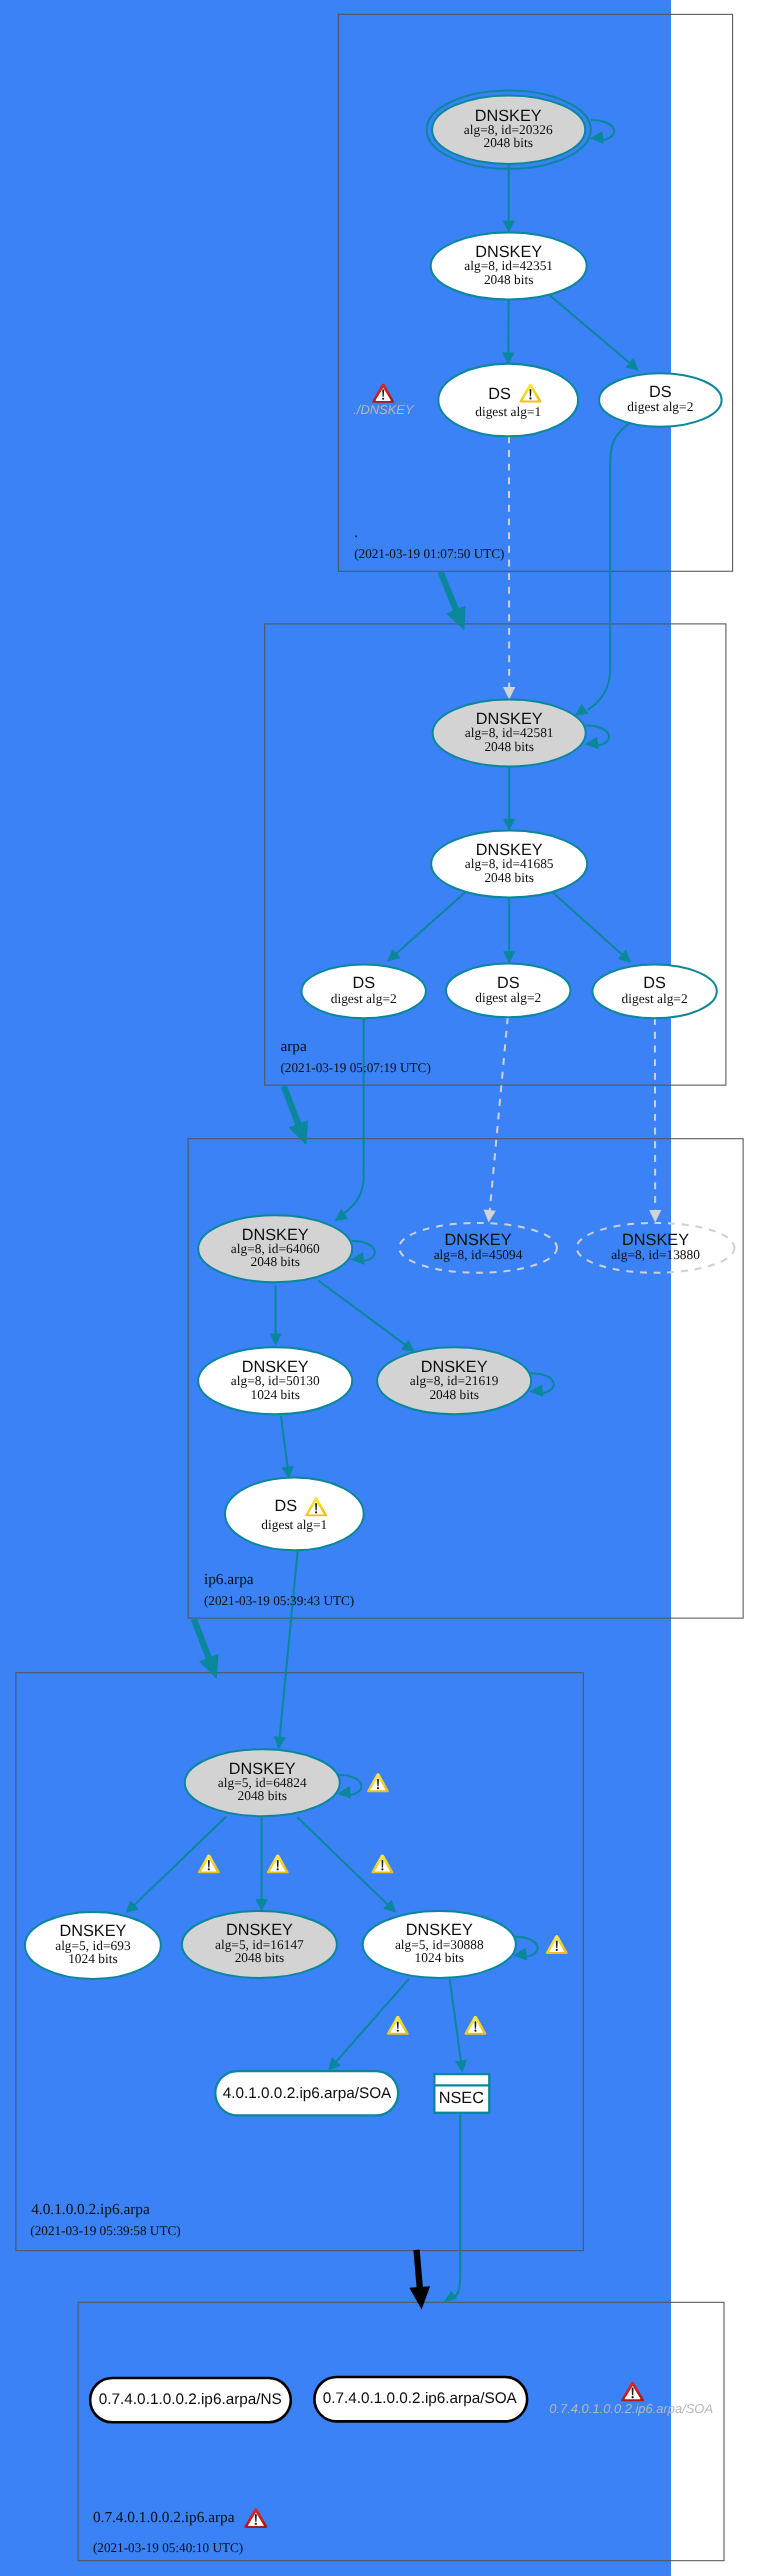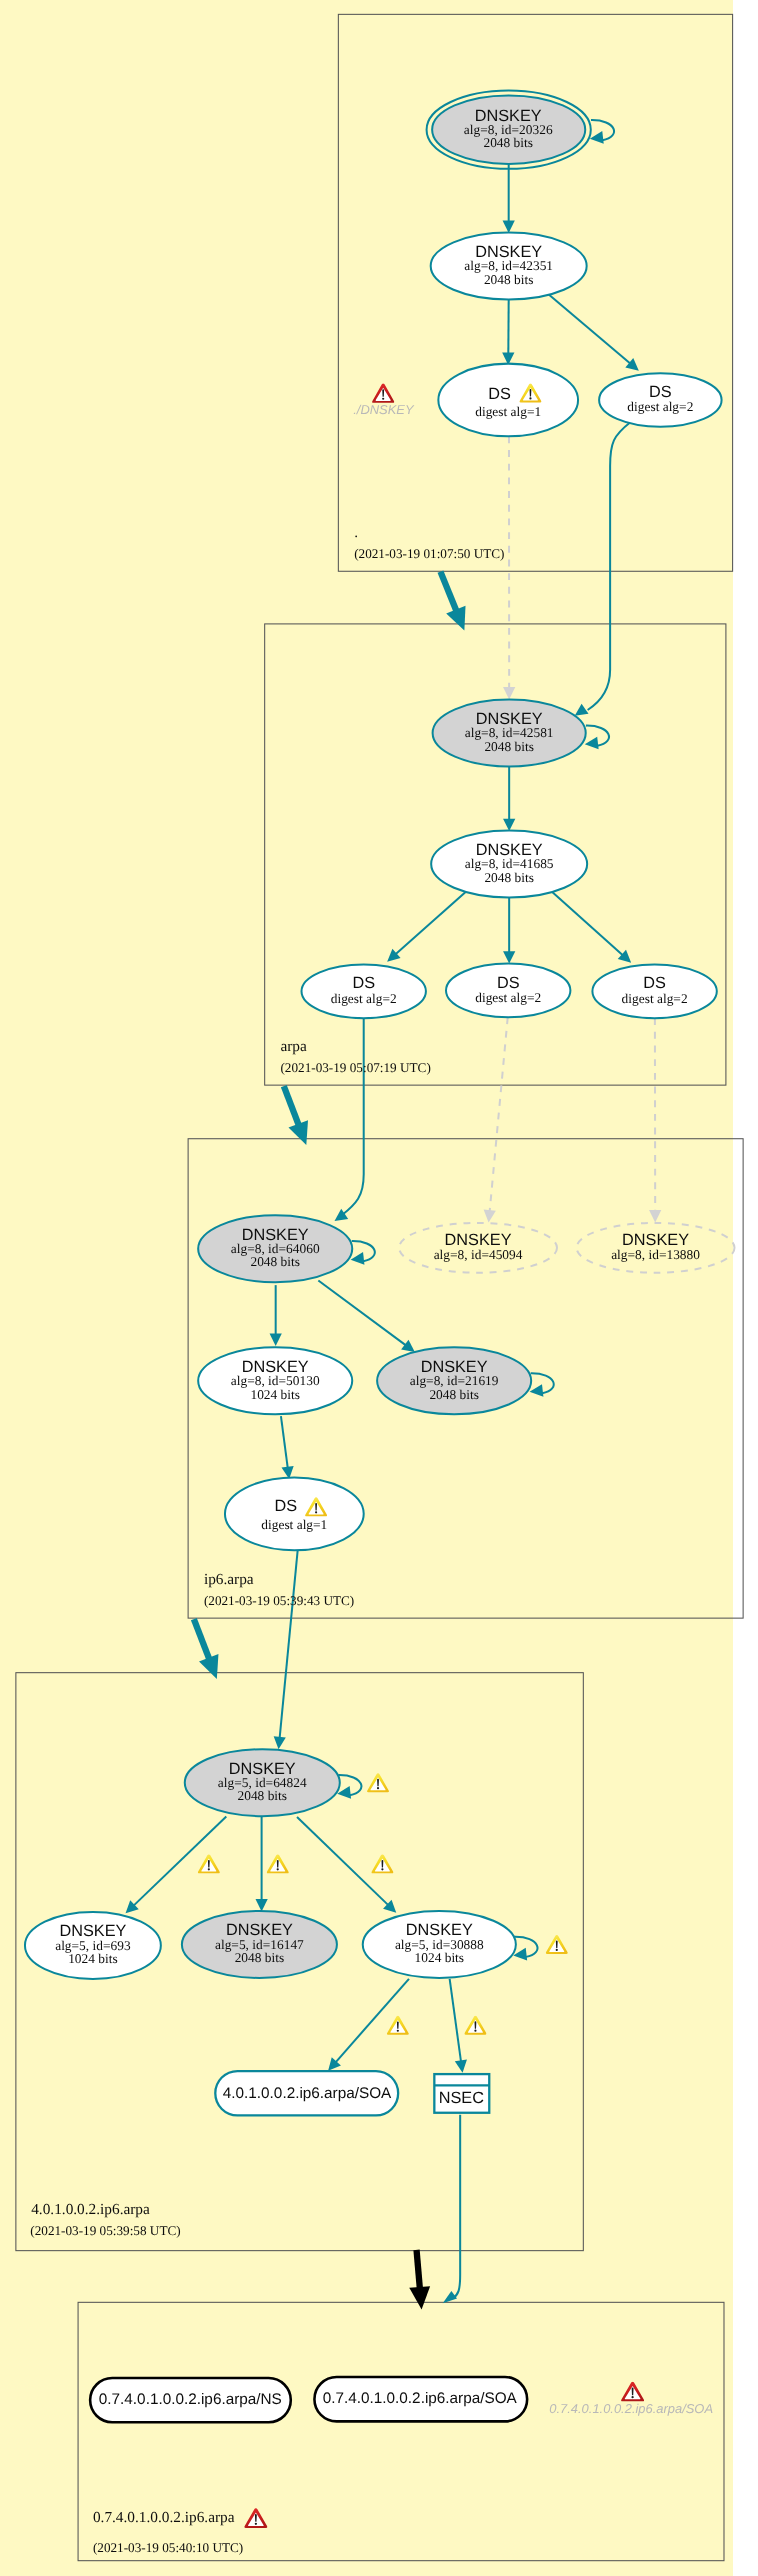--- a/index.html
+++ b/index.html
@@ -1,18 +1,18 @@
 <!DOCTYPE html>
 <html><head>
 <meta charset="utf-8">
 <title>DNSSEC Authentication Chain</title>
 <style>
   html,body{margin:0;padding:0;background:#ffffff;}
   body{width:759px;height:2576px;overflow:hidden;font-family:"Liberation Serif", serif;}
-  #stage{position:relative;width:733px;height:2576px;background:#fef9c3;}
+  #stage{position:relative;width:671px;height:2576px;background:#3b82f6;}
   svg.diagram{position:absolute;left:0;top:0;width:759px;height:2576px;display:block;
               shape-rendering:geometricPrecision;}
   .zone-box{fill:none;stroke:#555555;stroke-width:1.1;}
   .nodeline{fill:none;stroke:#0a879b;stroke-width:2.1;}
   .fill-gray{fill:#d3d3d3;}
   .fill-white{fill:#ffffff;}
   .fill-none{fill:none;}
   .edge{fill:none;stroke:#0a879b;stroke-width:2.1;stroke-linecap:butt;}
   .edge-head{fill:#0a879b;stroke:none;}
   .edge-dashed{fill:none;stroke:#d0d0d0;stroke-width:2.1;stroke-dasharray:7.2 7.1;}

